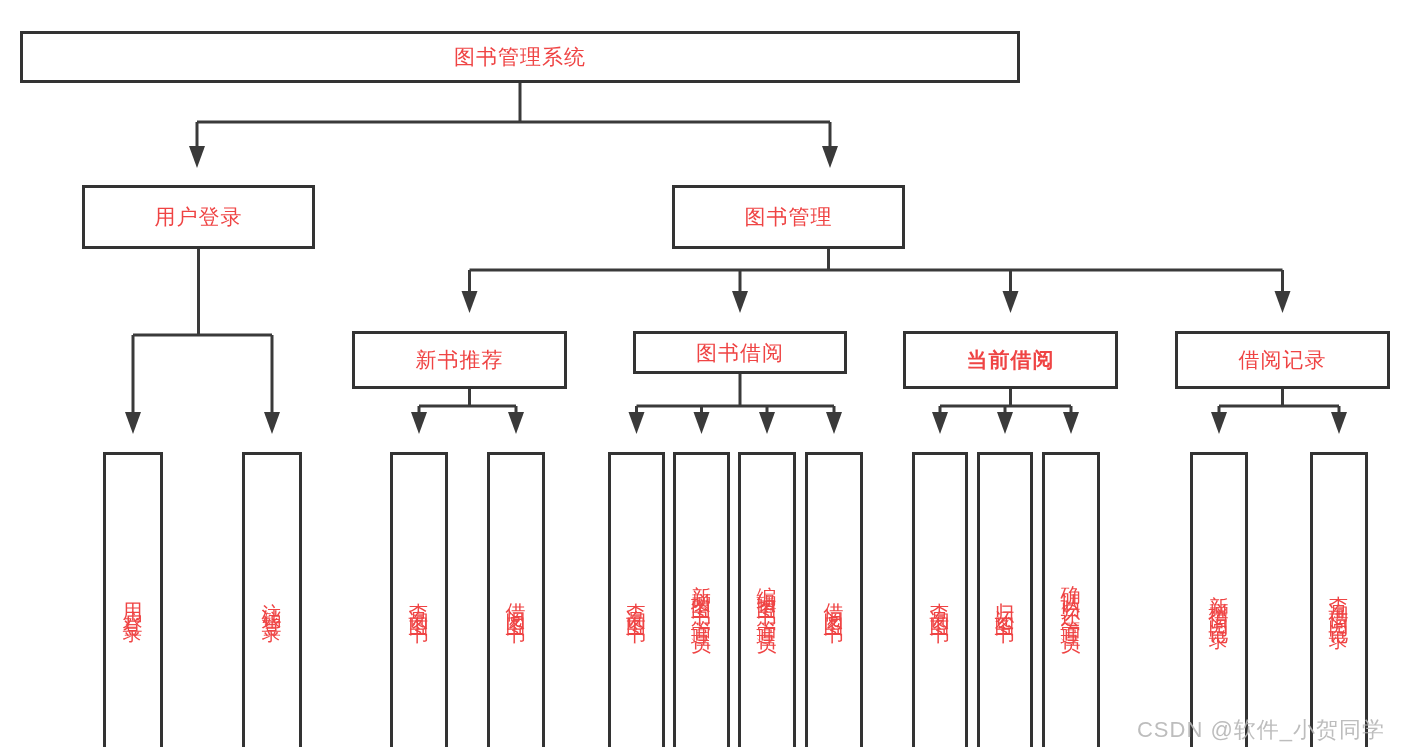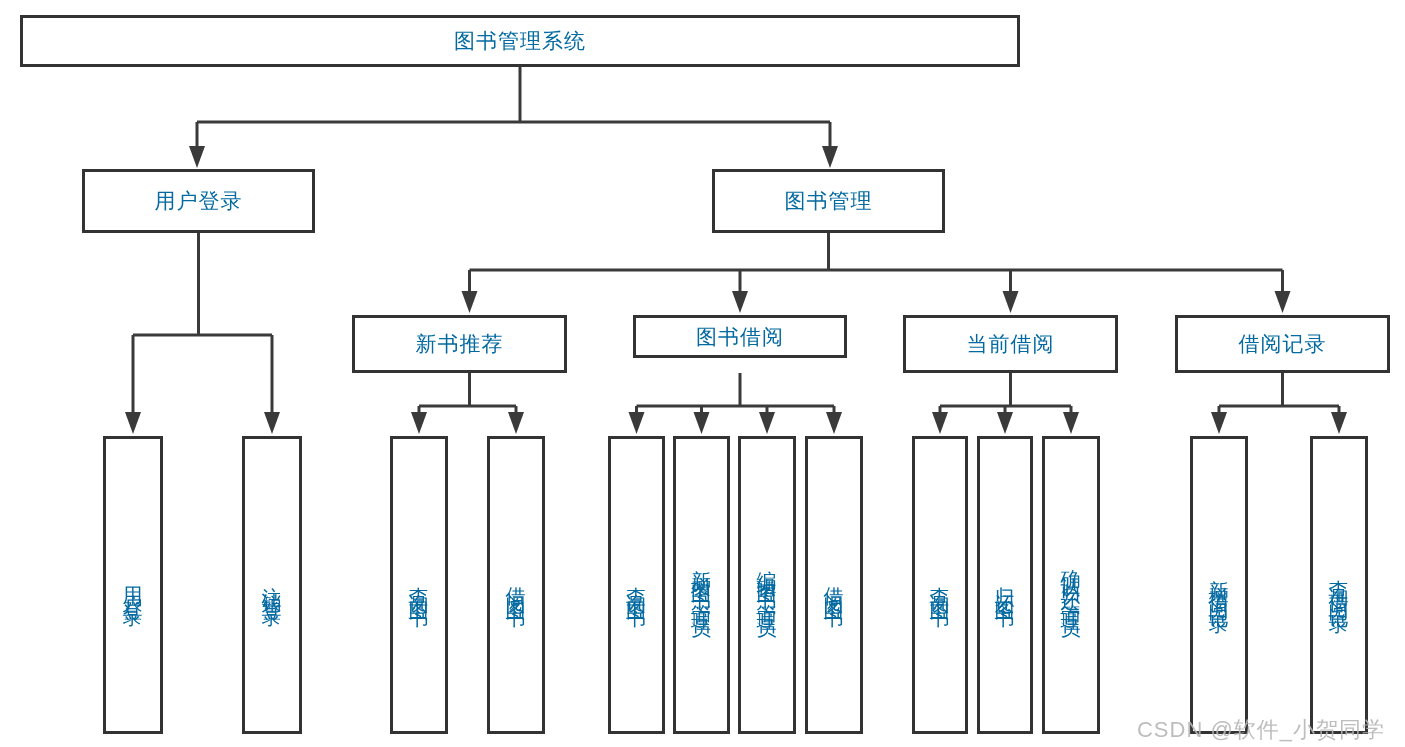--- a/index.html
+++ b/index.html
@@ -24,46 +24,47 @@
     z-index: 1;
   }
   .node {
     position: absolute;
     box-sizing: border-box;
     border: 3px solid #333333;
     background: #ffffff;
     display: flex;
     align-items: center;
     justify-content: center;
-    color: #0369a1;
+    color: #ef4444;
     z-index: 2;
+    margin-top: 16px;
   }
   .node.h { 
     font-size: 21px;
     letter-spacing: 1px;
   }
   .node.leaf {
     font-size: 20px;
   }
   .node.leaf .vtext {
     writing-mode: vertical-rl;
     text-orientation: mixed;
     letter-spacing: 7px;
     white-space: nowrap;
     line-height: 1.1;
   }
   
   .n-root   { left: 20px;  top: 15px;  width: 1000px; height: 52px; }
   
   .n-login  { left: 82px;  top: 169px; width: 233px; height: 64px; }
-  .n-mgmt   { left: 712px; top: 169px; width: 233px; height: 64px; }
+  .n-mgmt   { left: 672px; top: 169px; width: 233px; height: 64px; }
   
   .n-recommend { left: 352px;  top: 315px; width: 215px; height: 58px; }
   .n-borrow    { left: 633px;  top: 315px; width: 214px; height: 43px; }
-  .n-current   { left: 903px;  top: 315px; width: 215px; height: 58px; }
+  .n-current   { left: 903px;  top: 315px; width: 215px; height: 58px; font-weight: bold; }
   .n-records   { left: 1175px; top: 315px; width: 215px; height: 58px; }
   
   .lf-1  { left: 103px;  top: 436px; width: 60px; height: 298px; }
   .lf-2  { left: 242px;  top: 436px; width: 60px; height: 298px; }
   .lf-3  { left: 390px;  top: 436px; width: 58px; height: 298px; }
   .lf-4  { left: 487px;  top: 436px; width: 58px; height: 298px; }
   .lf-5  { left: 608px;  top: 436px; width: 57px; height: 298px; }
   .lf-6  { left: 673px;  top: 436px; width: 57px; height: 298px; }
   .lf-7  { left: 738px;  top: 436px; width: 58px; height: 298px; }
   .lf-8  { left: 805px;  top: 436px; width: 58px; height: 298px; }

